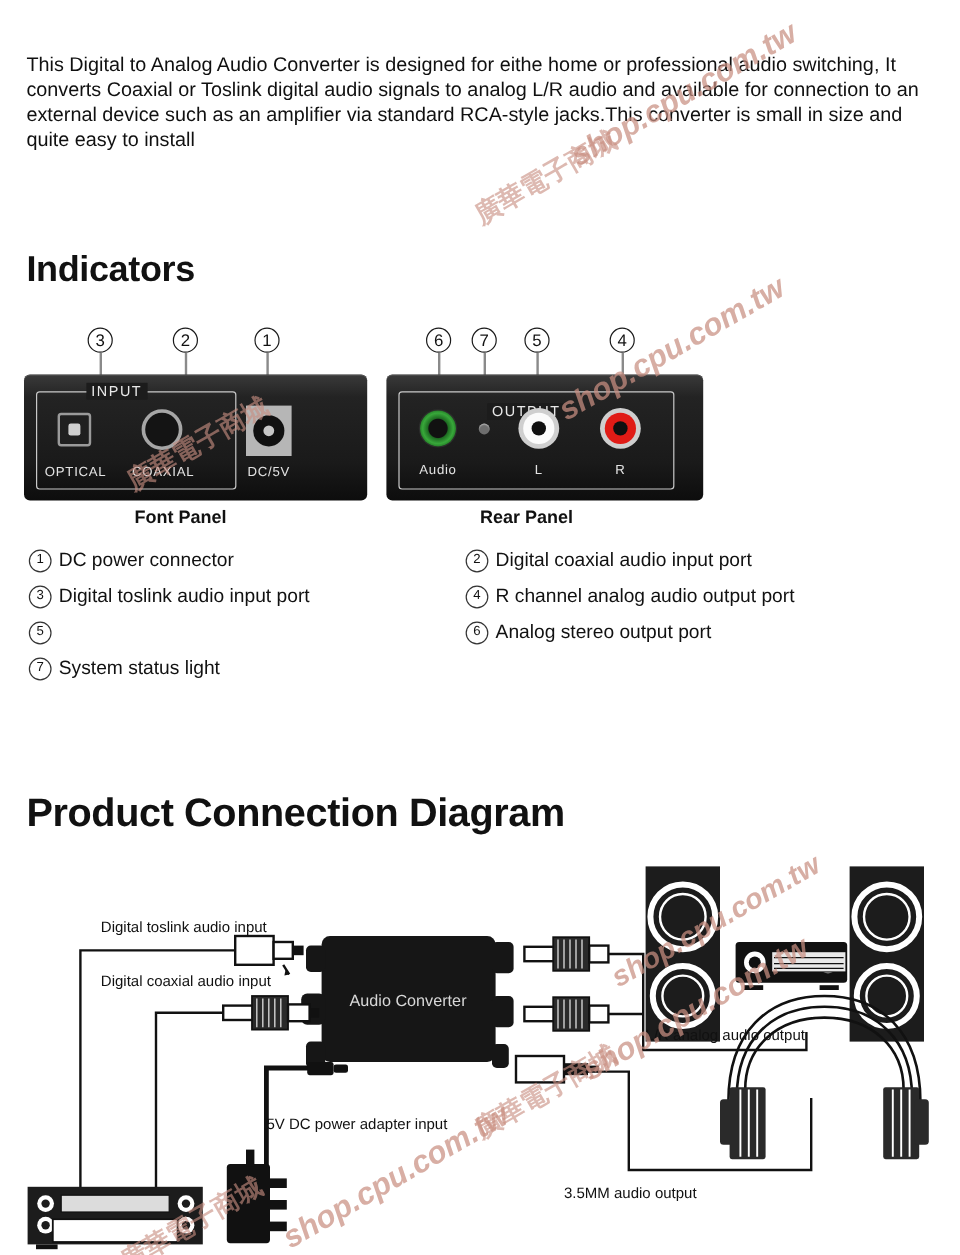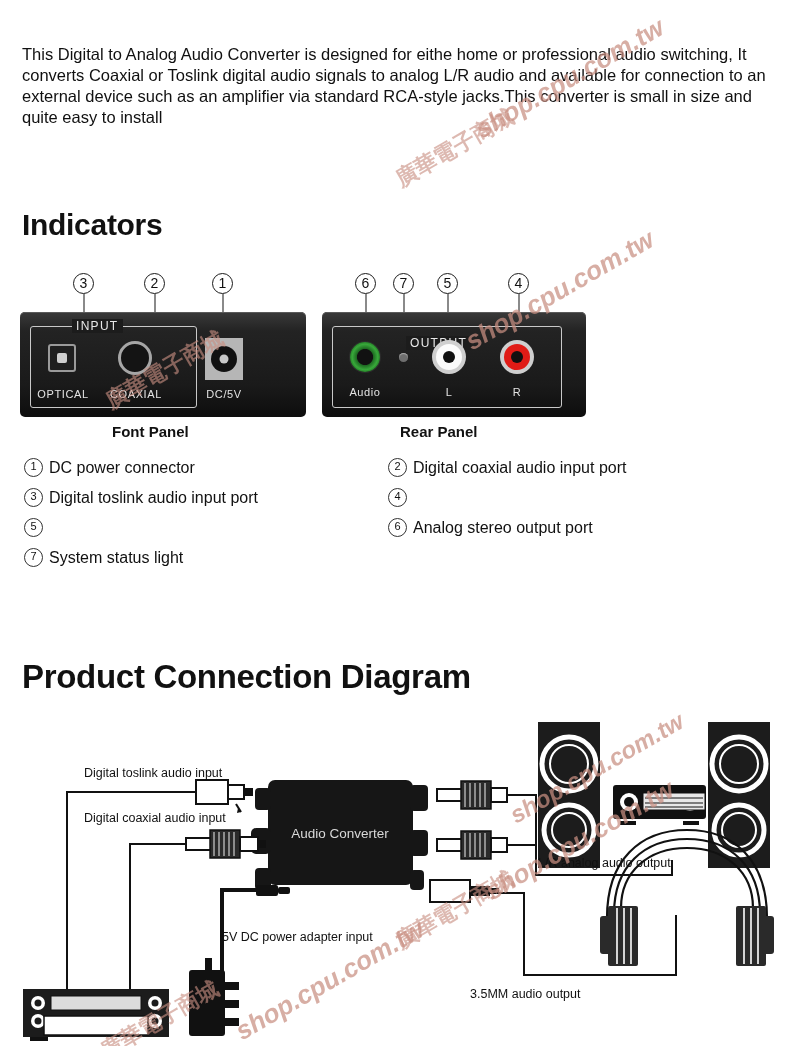--- a/index.html
+++ b/index.html
@@ -307,20 +307,21 @@
   <div class="legend-item" style="left:388px; top:458px;">
     <span class="num">2</span>
     <span>Digital coaxial audio input port</span>
   </div>
   <div class="legend-item" style="left:24px; top:488px;">
     <span class="num">3</span>
     <span>Digital toslink audio input port</span>
   </div>
   <div class="legend-item" style="left:388px; top:488px;">
     <span class="num">4</span>
+    <span>R channel analog audio output port</span>
   </div>
   <div class="legend-item" style="left:24px; top:518px;">
     <span class="num">5</span>
   </div>
   <div class="legend-item" style="left:388px; top:518px;">
     <span class="num">6</span>
     <span>Analog stereo output port</span>
   </div>
   <div class="legend-item" style="left:24px; top:548px;">
     <span class="num">7</span>

